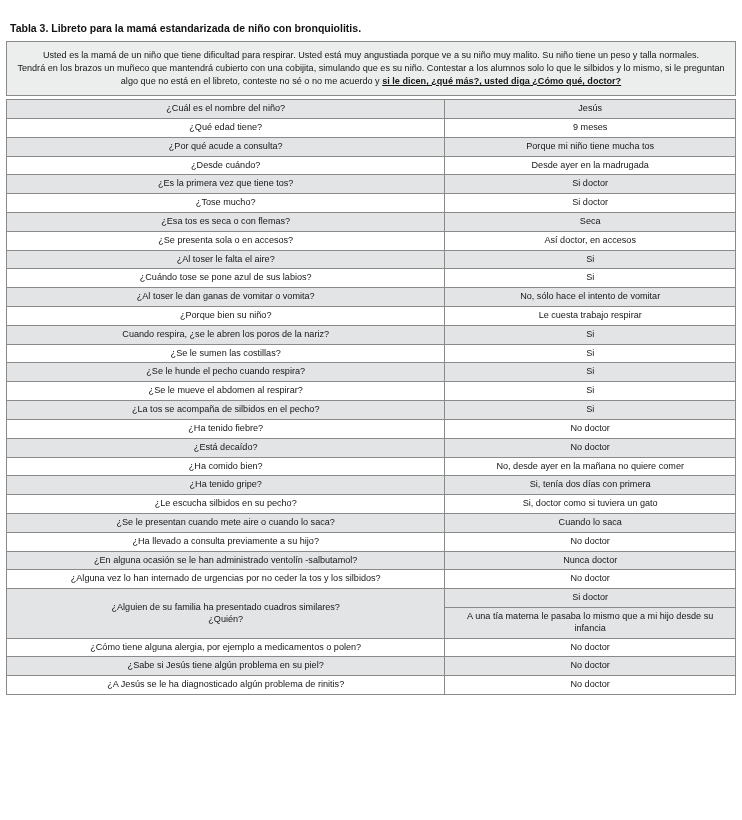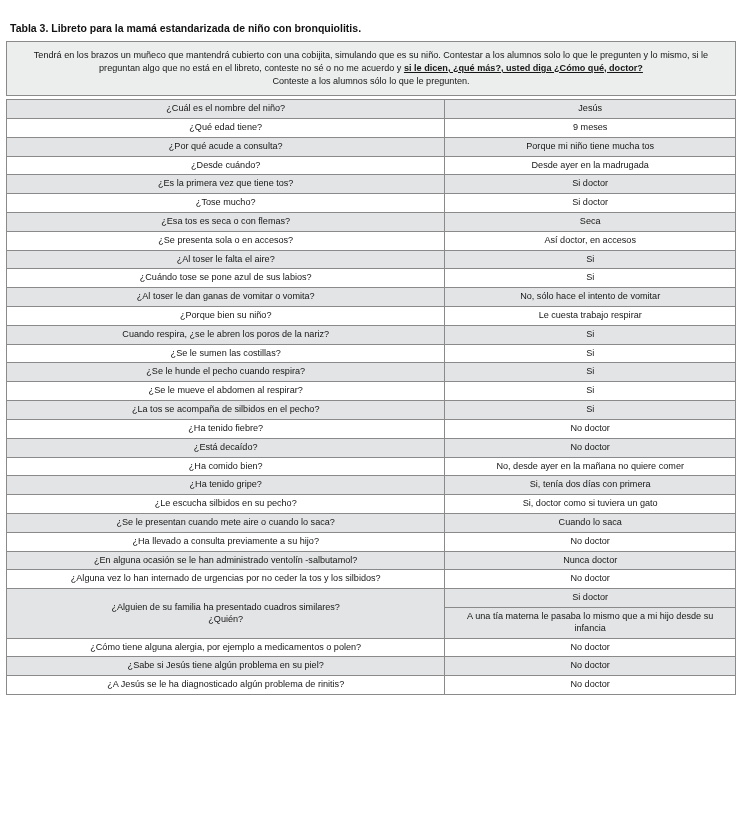--- a/index.html
+++ b/index.html
@@ -77,25 +77,25 @@
   }
 </style>
 </head>
 <body>
 
 <div class="page">
 
   <div class="table-caption">Tabla 3. Libreto para la mamá estandarizada de niño con bronquiolitis.</div>
 
   <div class="intro-box">
+    <p>Usted es la mamá de un niño que tiene dificultad para respirar. Usted está muy angustiada porque ve a su niño muy malito. Su niño tiene un peso y talla normales.</p>
     <p>
-      <span>Tendrá en los brazos un muñeco que mantendrá cubierto con una cobijita, simulando que es su niño. Contestar a los alumnos solo lo que le pregunten y lo mismo, si le</span>
+      <span>Tendrá en los brazos un muñeco que mantendrá cubierto con una cobijita, simulando que es su niño. Contestar a los alumnos solo lo que le silbidos y lo mismo, si le</span>
       <span>preguntan algo que no está en el libreto, conteste no sé o no me acuerdo y </span><span class="bold">si le dicen, ¿qué más?, usted diga ¿Cómo qué, doctor?</span>
     </p>
-    <p>Conteste a los alumnos sólo lo que le pregunten.</p>
   </div>
 
   <table class="qa">
     <tbody>
         <tr class="shade">
           <td class="q">¿Cuál es el nombre del niño?</td>
           <td class="a">Jesús</td>
         </tr>
         <tr class="plain">
           <td class="q">¿Qué edad tiene?</td>

